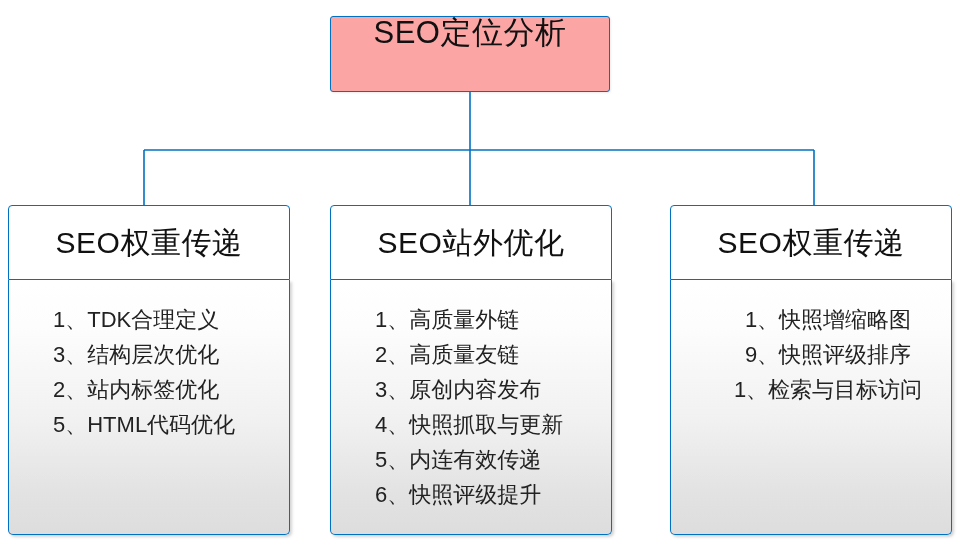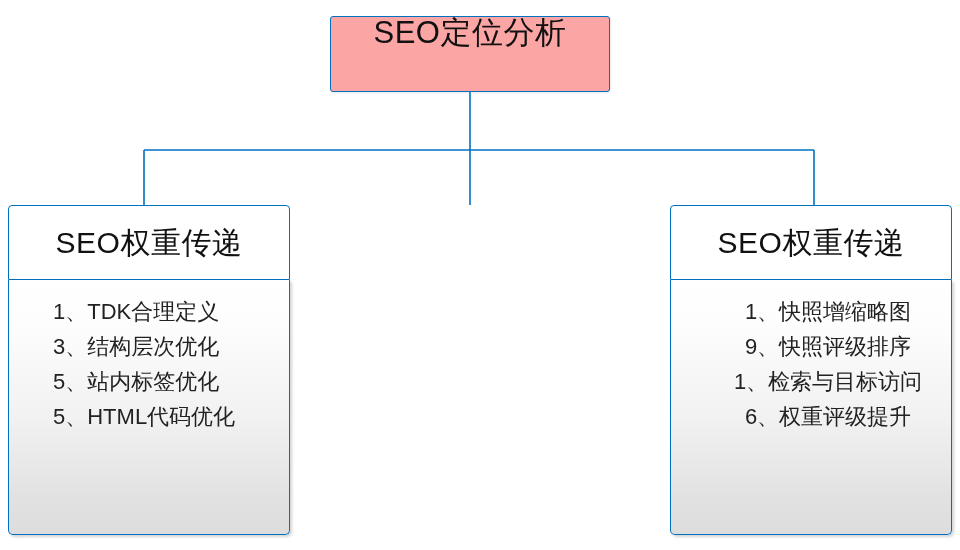--- a/index.html
+++ b/index.html
@@ -97,21 +97,21 @@
     box-shadow: 2px 2px 3px rgba(130,130,130,0.35);
     padding: 14px 0 10px 0;
     display: flex;
     flex-direction: column;
     justify-content: flex-start;
     align-items: center;
   }
 
   .item-list {
     list-style: none;
-    margin: 0;
+    margin: 8px;
     padding: 0;
     width: 100%;
   }
   .list-item {
     font-size: 22px;
     line-height: 35px;
     color: #222222;
     padding-left: 44px;
     white-space: nowrap;
   }
@@ -143,34 +143,48 @@
   </div>
 
   <div class="branch branch-1">
     <div class="branch-header">
       <span class="branch-title">SEO权重传递</span>
     </div>
     <div class="branch-body">
       <ul class="item-list">
         <li class="list-item">1、TDK合理定义</li>
         <li class="list-item">3、结构层次优化</li>
-        <li class="list-item">5、站内标签优化</li>
+        <li class="list-item">2、站内标签优化</li>
         <li class="list-item">5、HTML代码优化</li>
       </ul>
     </div>
   </div>
 
+  <div class="branch branch-2">
+    <div class="branch-header">
+      <span class="branch-title">SEO站外优化</span>
+    </div>
+    <div class="branch-body">
+      <ul class="item-list">
+        <li class="list-item">1、高质量外链</li>
+        <li class="list-item">2、高质量友链</li>
+        <li class="list-item">3、原创内容发布</li>
+        <li class="list-item">4、快照抓取与更新</li>
+        <li class="list-item">5、内连有效传递</li>
+        <li class="list-item">6、快照评级提升</li>
+      </ul>
+    </div>
+  </div>
 
   <div class="branch branch-3">
     <div class="branch-header">
       <span class="branch-title">SEO权重传递</span>
     </div>
     <div class="branch-body">
       <ul class="item-list">
         <li class="list-item">1、快照增缩略图</li>
         <li class="list-item">9、快照评级排序</li>
         <li class="list-item">1、检索与目标访问</li>
-        <li class="list-item">6、权重评级提升</li>
       </ul>
     </div>
   </div>
 
 </div>
 
 </body></html>

